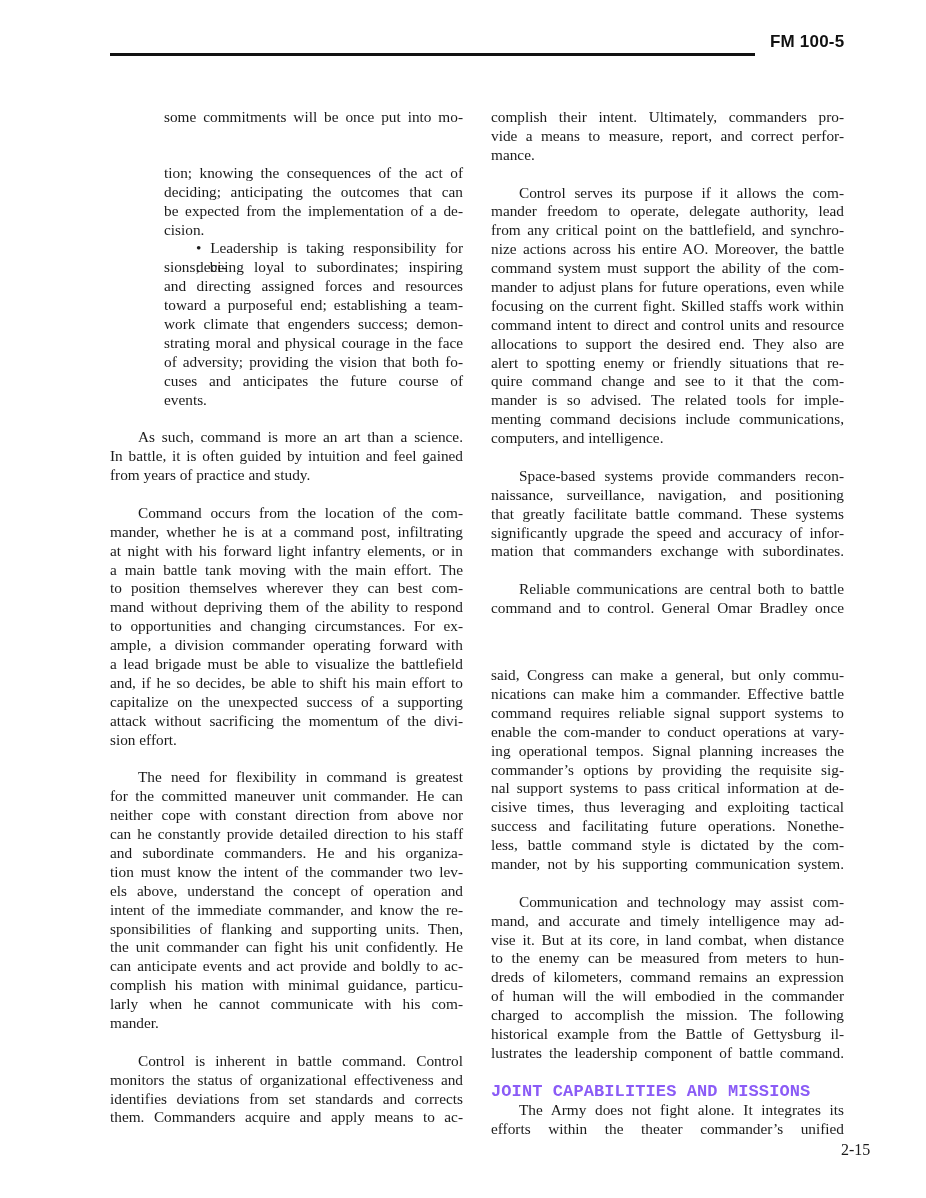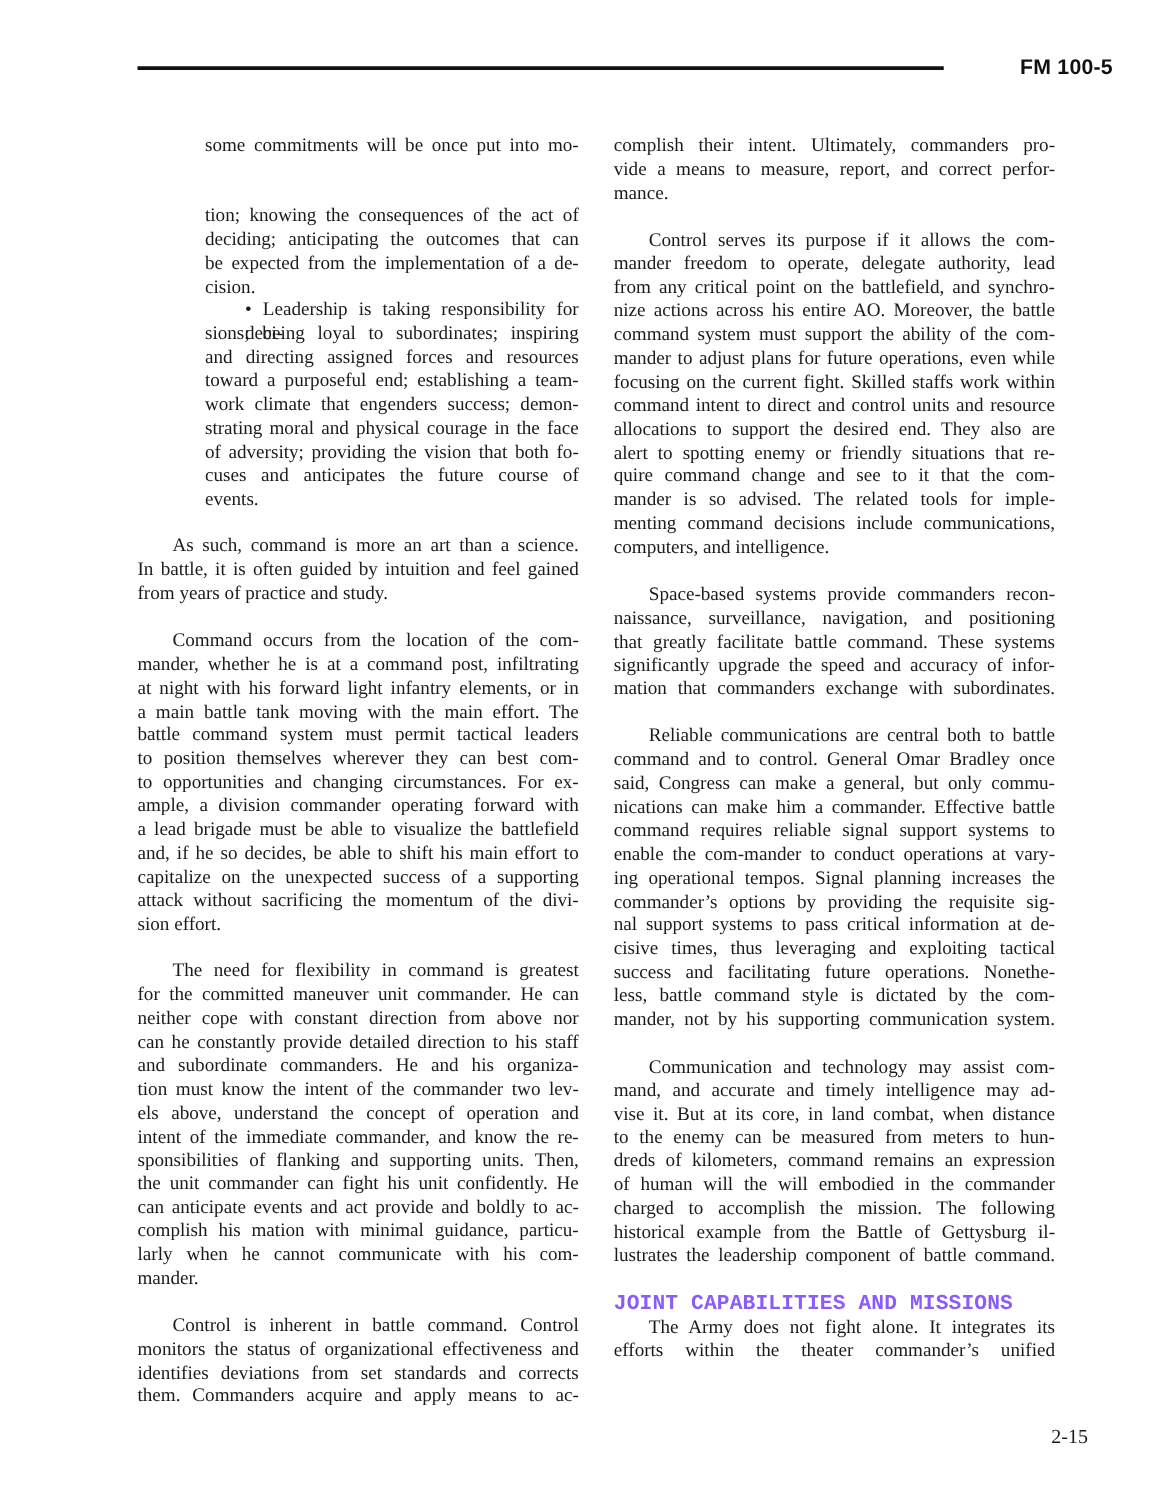--- a/index.html
+++ b/index.html
@@ -1,18 +1,18 @@
 <!DOCTYPE html>
 <html><head>
 <meta charset="utf-8">
 <style>
   html, body { margin: 0; padding: 0; background: #ffffff; }
   body { width: 926px; height: 1198px; position: relative; overflow: hidden; color: #1a1a1a; }
   .rule { position: absolute; left: 110px; top: 53px; width: 645px; height: 3px; background: #111; }
-  .doc-id { position: absolute; left: 770px; top: 44px; font-family: "Liberation Sans", sans-serif; font-weight: bold; font-size: 17px; color: #111; letter-spacing: 0.2px; margin-left: 46px; }
+  .doc-id { position: absolute; left: 770px; top: 32px; font-family: "Liberation Sans", sans-serif; font-weight: bold; font-size: 17px; color: #111; letter-spacing: 0.2px; }
   .col { position: absolute; font-family: "Liberation Serif", serif; font-size: 15.3px; line-height: 18.9px; color: #1a1a1a; }
   .col-left { left: 110px; top: 108px; width: 353px; }
   .col-right { left: 491px; top: 108px; width: 353px; }
   .para { margin: 0 0 18.9px 0; text-align: justify; }
   .para .ln { display: block; text-align: justify; text-align-last: justify; white-space: nowrap; overflow: visible; height: 18.9px; }
   .para .ln.last { text-align-last: left; }
   .indent-block { padding-left: 54px; }
   .ln-indent { padding-left: 28px; }
   .heading { font-family: Liberation Mono, monospace; font-weight: bold; font-size: 17px; line-height: 19px; margin: 0; color: #8b5cf6; letter-spacing: 0.1px; }
   .page-number { position: absolute; left: 807px; top: 1141px; font-family: "Liberation Serif", serif; font-size: 16px; color: #1a1a1a; margin-left: 34px; }
@@ -47,22 +47,22 @@
     <span class="ln ln-indent" style="white-space: normal;">As such, command is more an art than a science.</span>
     <span class="ln" style="white-space: normal;">In battle, it is often guided by intuition and feel gained</span>
     <span class="ln last" style="white-space: normal;">from years of practice and study.</span>
   </div>
 
   <div class="para">
     <span class="ln ln-indent" style="white-space: normal;">Command occurs from the location of the com-</span>
     <span class="ln" style="white-space: normal;">mander, whether he is at a command post, infiltrating</span>
     <span class="ln" style="white-space: normal;">at night with his forward light infantry elements, or in</span>
     <span class="ln" style="white-space: normal;">a main battle tank moving with the main effort.  The</span>
-    <span class="ln" style="white-space: normal;">battle command system must permit tactical leaders</span>
     <span class="ln" style="white-space: normal;">to position themselves wherever they can best com-</span>
+    <span class="ln" style="white-space: normal;">mand without depriving them of the ability to respond</span>
     <span class="ln" style="white-space: normal;">to opportunities and changing circumstances.  For ex-</span>
     <span class="ln" style="white-space: normal;">ample, a division commander operating forward with</span>
     <span class="ln" style="white-space: normal;">a lead brigade must be able to visualize the battlefield</span>
     <span class="ln" style="white-space: normal;">and, if he so decides, be able to shift his main effort to</span>
     <span class="ln" style="white-space: normal;">capitalize on the unexpected success of a supporting</span>
     <span class="ln" style="white-space: normal;">attack without sacrificing the momentum of the divi-</span>
     <span class="ln last" style="white-space: normal;">sion effort.</span>
   </div>
 
   <div class="para">
@@ -118,21 +118,21 @@
     <span class="ln ln-indent" style="white-space: normal;">Space-based systems provide commanders recon-</span>
     <span class="ln" style="white-space: normal;">naissance, surveillance, navigation, and positioning</span>
     <span class="ln" style="white-space: normal;">that greatly facilitate battle command.  These systems</span>
     <span class="ln" style="white-space: normal;">significantly upgrade the speed and accuracy of infor-</span>
     <span class="ln" style="white-space: normal;">mation that commanders exchange with subordinates.</span>
   </div>
 
   <div class="para">
     <span class="ln ln-indent" style="white-space: normal;">Reliable communications are central both to battle</span>
     <span class="ln" style="white-space: normal;">command and to control.  General Omar Bradley once</span>
-    <span class="ln" style="white-space: normal;">said,  Congress can make a general, but only commu-</span>
+    <span class="ln" style="white-space: normal; margin-top: 48px;">said,  Congress can make a general, but only commu-</span>
     <span class="ln" style="white-space: normal;">nications can make him a commander.  Effective battle</span>
     <span class="ln" style="white-space: normal;">command requires reliable signal support systems to</span>
     <span class="ln" style="white-space: normal;">enable the com-mander to conduct operations at vary-</span>
     <span class="ln" style="white-space: normal;">ing operational tempos.  Signal planning increases the</span>
     <span class="ln" style="white-space: normal;">commander’s options by providing the requisite sig-</span>
     <span class="ln" style="white-space: normal;">nal support systems to pass critical information at de-</span>
     <span class="ln" style="white-space: normal;">cisive times, thus leveraging and exploiting tactical</span>
     <span class="ln" style="white-space: normal;">success and facilitating future operations.  Nonethe-</span>
     <span class="ln" style="white-space: normal;">less, battle command style is dictated by the com-</span>
     <span class="ln" style="white-space: normal;">mander, not by his supporting communication system.</span>

